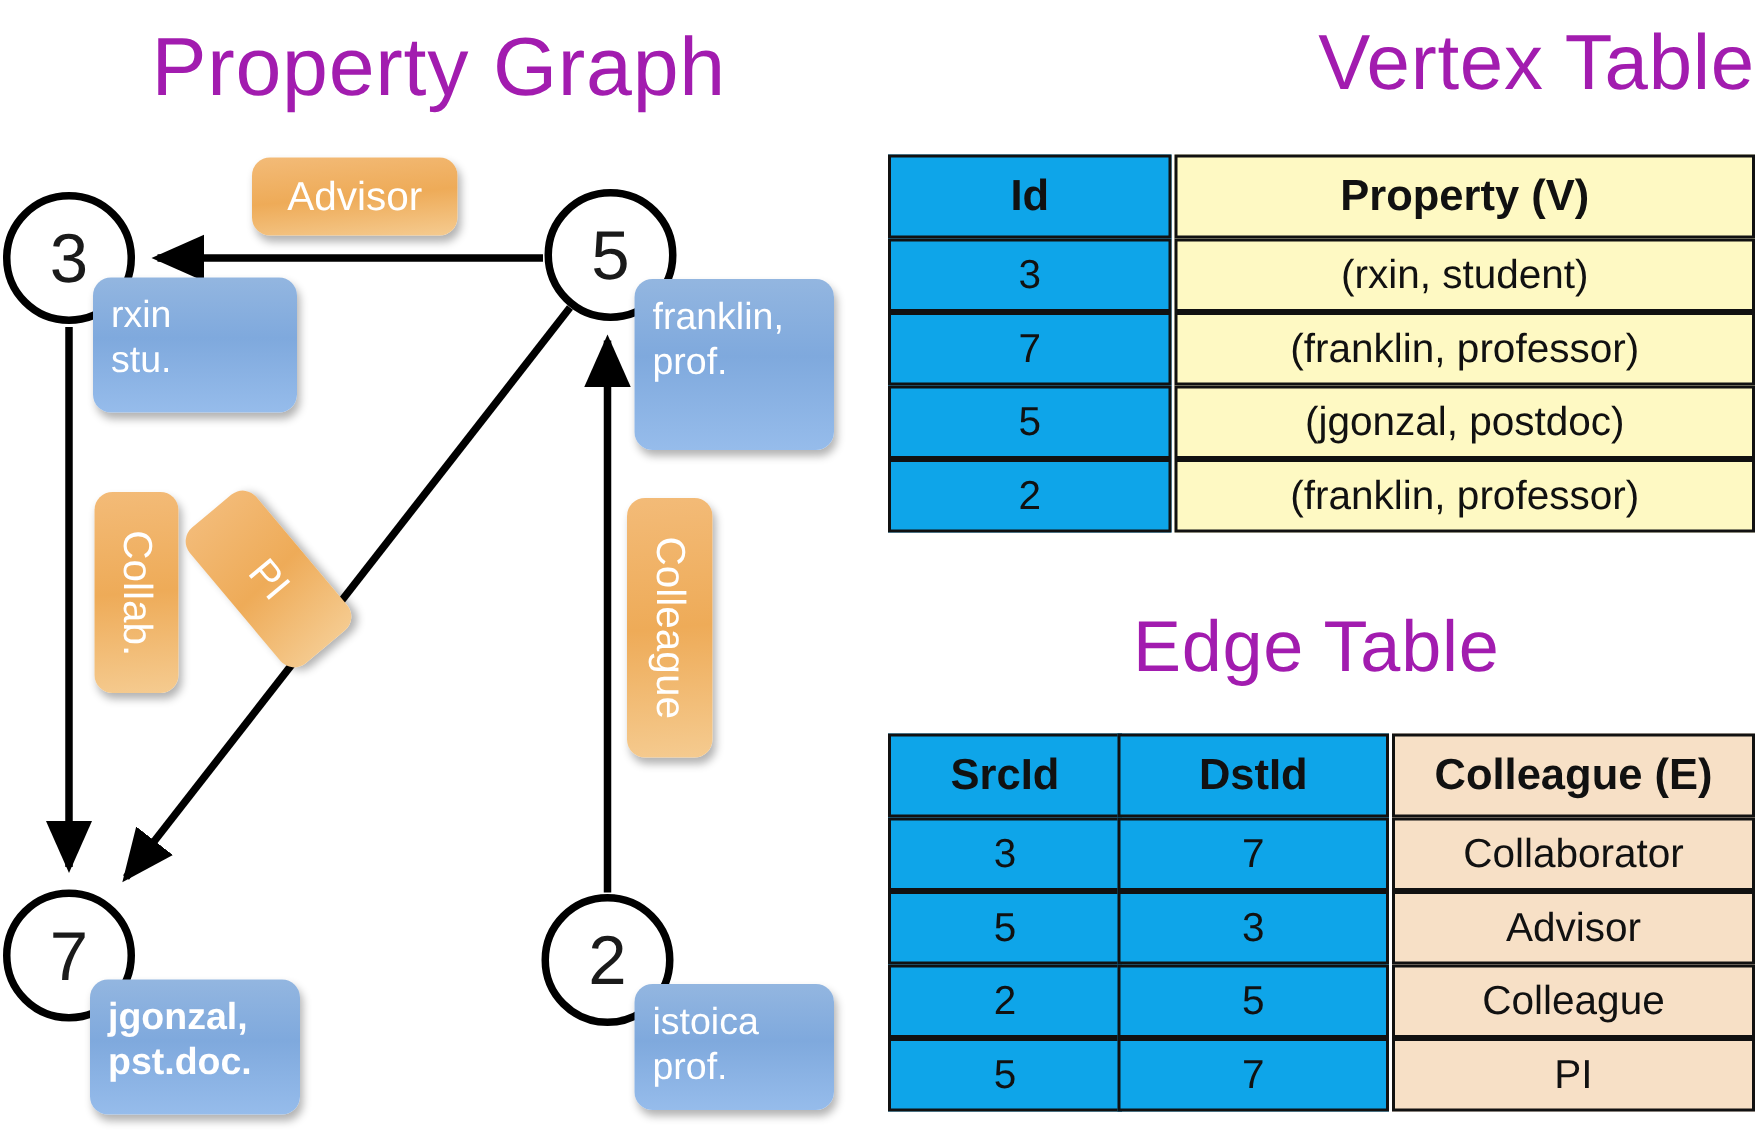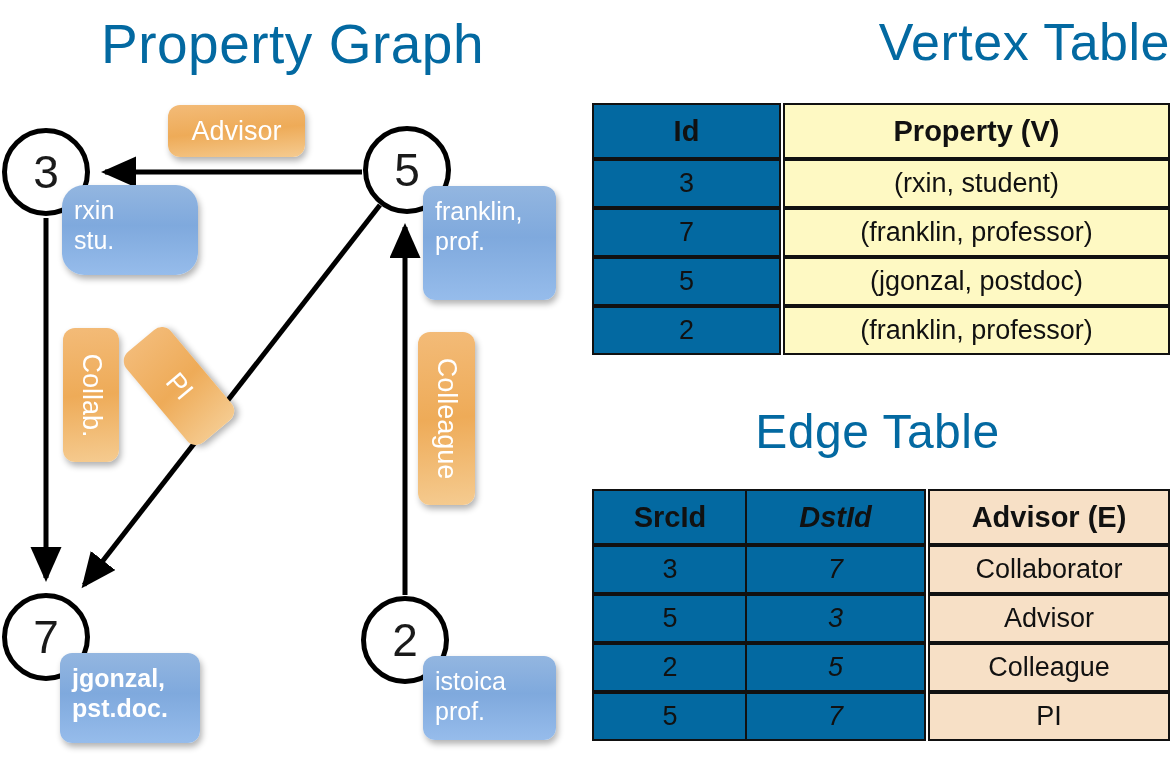--- a/index.html
+++ b/index.html
@@ -10,21 +10,21 @@
     overflow:hidden;
     position:relative;
   }
   .panel{position:absolute;}
 
   
   .title{
     position:absolute;
     font-family:"Liberation Sans", sans-serif;
     font-weight:400;
-    color:#0369a1;
+    color:#a21caf;
     white-space:nowrap;
     letter-spacing:0.5px;
   }
   #graph-title{left:0;top:8px;width:585px;text-align:center;font-size:55px;line-height:72px;}
   #vertex-title{left:585px;top:6px;width:585px;text-align:right;font-size:52px;line-height:72px;}
   #edge-title{left:585px;top:396px;width:585px;text-align:center;font-size:48px;line-height:72px;}
 
   
   #graph-area{left:0;top:0;width:585px;height:760px;}
   #graph-svg{position:absolute;left:0;top:0;width:585px;height:760px;}
@@ -85,31 +85,31 @@
     font-size:27px;
     text-align:center;
     font-family:"Liberation Sans", sans-serif;
     color:#111111;
     padding:0;
     height:45px;
   }
   .tbl td.hdr{font-weight:bold;font-size:29px;height:52px;}
   .vblue{background:#fef9c3;}
   .eorange{background:#f7e0c6;}
-  .white{background:#0369a1;}
+  .white{background:#0ea5e9;}
 
   #vertex-id-tbl{left:592px;top:103px;}
   #vertex-id-tbl td{width:185px;}
   #vertex-prop-tbl{left:783px;top:103px;}
   #vertex-prop-tbl td{width:383px;}
 
   #edge-src-tbl{left:592px;top:489px;}
   #edge-src-tbl td{width:152px;}
   #edge-dst-tbl{left:745px;top:489px;}
-  #edge-dst-tbl td{width:177px;font-style:italic;}
+  #edge-dst-tbl td{width:177px;}
   #edge-prop-tbl{left:928px;top:489px;}
   #edge-prop-tbl td{width:238px;}
 </style>
 </head>
 <body>
 
 <div class="title" id="graph-title">Property Graph</div>
 <div class="title" id="vertex-title">Vertex Table</div>
 <div class="title" id="edge-title">Edge Table</div>
 
@@ -129,21 +129,21 @@
     <line x1="380" y1="205" x2="84" y2="585" stroke="#000000" stroke-width="5" marker-end="url(#arrow)"></line>
 
     <line x1="405" y1="595" x2="405" y2="227" stroke="#000000" stroke-width="5" marker-end="url(#arrow)"></line>
   </svg>
 
   <div class="node" style="left:2px;top:128px;">3</div>
   <div class="node" style="left:363px;top:126px;">5</div>
   <div class="node" style="left:2px;top:593px;">7</div>
   <div class="node" style="left:361px;top:596px;">2</div>
 
-  <div class="propbox" style="left:62px;top:185px;width:136px;height:90px;border-radius:22px;">
+  <div class="propbox" style="left:62px;top:185px;width:136px;height:90px;">
     <div>rxin</div>
     <div>stu.</div>
   </div>
 
   <div class="propbox" style="left:423px;top:186px;width:133px;height:114px;">
     <div>franklin,</div>
     <div>prof.</div>
   </div>
 
   <div class="propbox" style="left:60px;top:653px;width:140px;height:90px;font-weight:bold;">
@@ -249,21 +249,21 @@
     </tr>
     <tr>
       <td class="white">7</td>
     </tr>
   </tbody>
 </table>
 
 <table class="tbl" id="edge-prop-tbl">
   <tbody>
     <tr>
-      <td class="hdr eorange">Advisor (E)</td>
+      <td class="hdr eorange">Colleague (E)</td>
     </tr>
     <tr>
       <td class="eorange">Collaborator</td>
     </tr>
     <tr>
       <td class="eorange">Advisor</td>
     </tr>
     <tr>
       <td class="eorange">Colleague</td>
     </tr>

